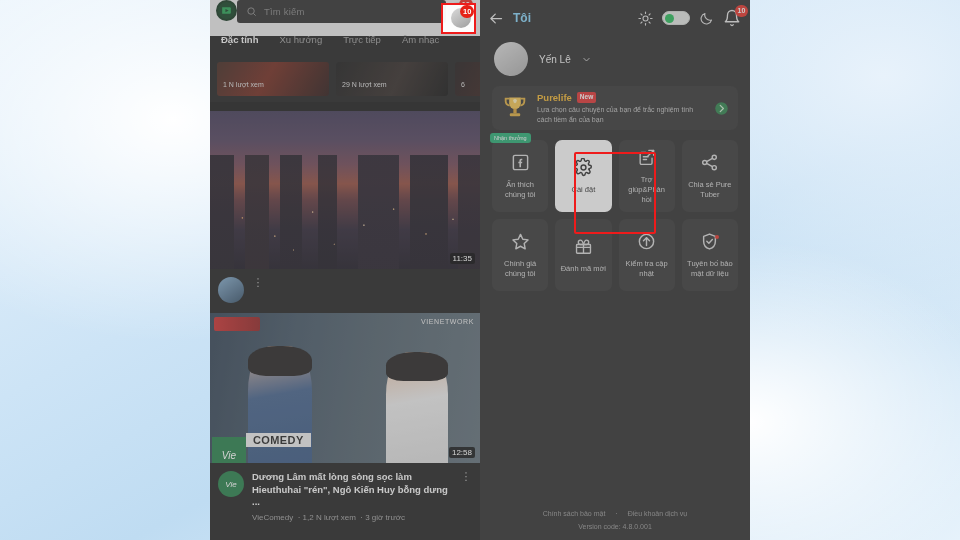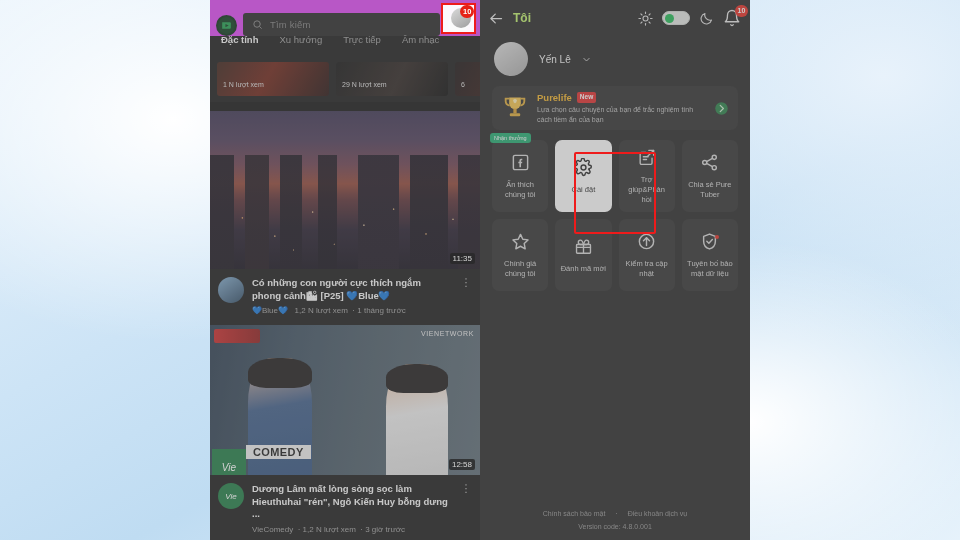--- a/index.html
+++ b/index.html
@@ -23,21 +23,21 @@
   }
   .pane { position: relative; height: 540px; overflow: hidden; }
   #pane-left  { width: 270px; background: #1b1b1b; }
   #pane-right { width: 270px; background: #1b1b1b; }
   
   .dim { position: absolute; inset: 0; pointer-events: none; }
   #pane-left .dim  { background: rgba(120,120,120,0.34); }
   #pane-right .dim { background: rgba(125,125,125,0.40); }
 
   
-  .l-header { height: 36px; display: flex; align-items: flex-end; padding: 0 6px; gap: 6px; background:#d946ef; }
+  .l-header { height: 36px; display: flex; align-items: flex-start; padding: 0 6px; gap: 0; background:#e5e5e5; }
   .logo {
     width: 21px; height: 21px; border-radius: 50%;
     background: #0c3b1c; border: 2px solid #0a2e16;
     display:flex; align-items:center; justify-content:center; flex:none;
   }
   .logo svg { width: 13px; height: 13px; }
   .searchbar {
     flex: 1; height: 23px; border-radius: 3px; background: #262626;
     display: flex; align-items: center; gap: 7px; padding: 0 9px;
   }
@@ -122,21 +122,21 @@
   .ch-vie  { background: #1f7a43; color:#fff; font-size:8px; font-style:italic; display:flex; align-items:center; justify-content:center;}
   .vtext { flex: 1; min-width: 0; }
   .vtitle { color: #f1f1f1; font-size: 9.5px; line-height: 12.5px; font-weight: bold; }
   .vsub { color: #9d9d9d; font-size: 8px; margin-top: 4px; }
   .kebab { width: 12px; flex:none; color:#aaa; text-align:center; font-size:11px; line-height:10px; letter-spacing:0; }
   .kebab span{ display:block; }
 
   
   .r-header { height: 36px; display: flex; align-items: center; padding: 0 9px; gap: 9px; }
   .r-back { width: 15px; height: 15px; flex:none; }
-  .r-title { color: #bef264; font-size: 12px; font-weight: bold; flex: 1; }
+  .r-title { color: #7dd3fc; font-size: 12px; font-weight: bold; flex: 1; }
   .r-ico { width: 15px; height: 15px; flex:none; opacity: .95; }
   .theme-toggle {
     width: 28px; height: 14px; border-radius: 8px; background: #e3e6e3; position: relative; flex:none;
     border: 1px solid #cfd3cf;
   }
   .theme-toggle i { position: absolute; left: 2px; top: 2px; width: 9px; height: 9px; border-radius: 50%; background: #14b84b; }
   .bell-wrap { position: relative; width: 18px; height: 18px; flex:none; }
   .bell-badge {
     position: absolute; top: -4px; right: -7px; background:#e62117; color:#fff;
     font-size:7px; font-weight:bold; min-width:13px; height:12px; line-height:12px;
@@ -229,28 +229,20 @@
       </div>
     </div>
     <div class="shelf-sep"></div>
 
     <div class="vthumb">
       <div class="city"></div>
       <div class="duration">11:35</div>
     </div>
     <div class="vmeta">
       <div class="ch-av ch-blue"></div>
-      <div class="vtext">
-        <div class="vtitle">Có những con người cực thích ngắm phong cảnh🏙 [P25] 💙Blue💙</div>
-        <div class="vsub">
-          <span>💙Blue💙</span>
-          &nbsp;&nbsp;<span>1,2 N lượt xem</span>
-          &nbsp;·&nbsp;<span>1 tháng trước</span>
-        </div>
-      </div>
       <div class="kebab">
           <span>⋮</span>
         </div>
     </div>
 
     <div class="vthumb" style="height:150px">
       <div class="comedy">
         <div class="cm-logo"></div>
         <div class="cm-net">VIENETWORK</div>
         <div class="cm-person cm-l">

